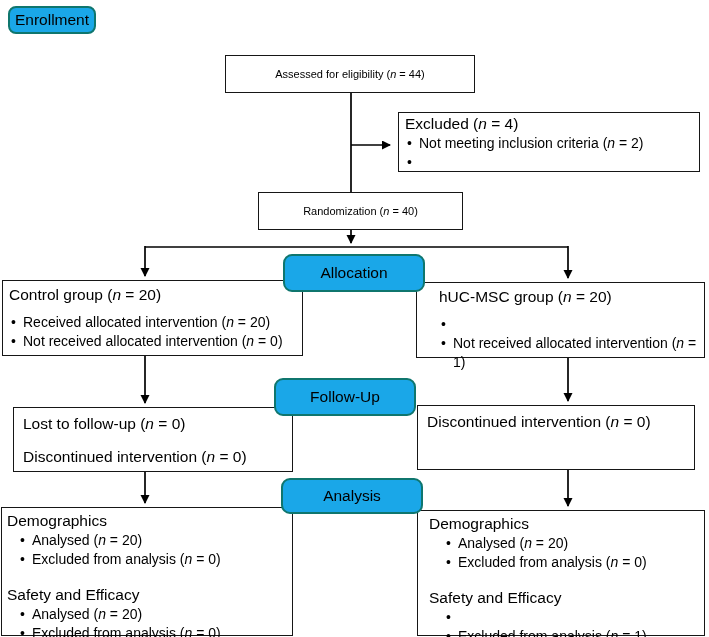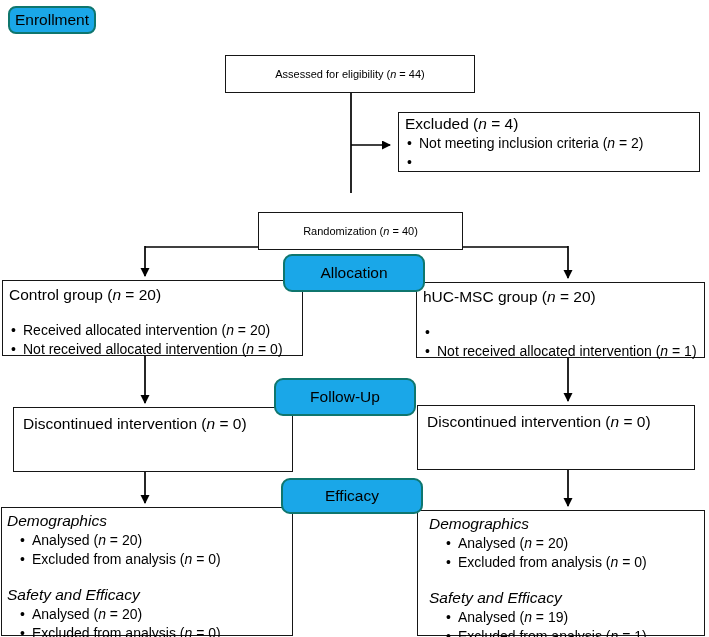--- a/index.html
+++ b/index.html
@@ -7,41 +7,41 @@
   :root{--accent:#1AA7E8;}
   #canvas{position:relative;width:709px;height:637px;background:#fff;overflow:hidden;}
   #connectors{position:absolute;left:0;top:0;width:709px;height:637px;}
   #connectors line{stroke:#000;stroke-width:1.7;}
   .box{position:absolute;background:#fff;border:1.5px solid #161616;box-sizing:border-box;}
   .center-box{display:flex;align-items:center;justify-content:center;font-size:11px;}
   .stage{position:absolute;background:var(--accent);border:2px solid #0f766e;border-radius:9px;
          display:flex;align-items:center;justify-content:center;font-size:15.5px;box-sizing:border-box;z-index:3;}
   .box{z-index:2;}
   .box-title{font-size:15.5px;line-height:20px;padding:4px 3px 0 6px;}
-  .mb8{margin-bottom:16px;}
+  .mb8{margin-bottom:8px;}
   .bl{display:flex;font-size:14px;line-height:19px;padding-left:8px;}
   .bl .dot{width:12px;flex:0 0 12px;text-align:left;}
   .excl .bl{line-height:18.5px;}
   .fu-line{font-size:15.5px;line-height:20px;padding-left:9px;}
   .fu-line + .fu-line{margin-top:13px;}
   .fu-box{padding-top:6px;box-sizing:border-box;}
   .an-box{padding-top:2px;}
-  .an-title{font-size:15.5px;line-height:21px;padding-left:5px;font-style:italic;}
+  .an-title{font-size:15.5px;line-height:21px;padding-left:5px;}
   .an-right .an-title{padding-left:11px;}
   .an-box .bl{padding-left:18px;}
   .an-right .bl{padding-left:28px;}
   .sec2{margin-top:15px;}
   
   #lbl-enrollment{left:8px;top:6px;width:88px;height:28px;border-radius:8px;}
   #box-assessed{left:225px;top:55px;width:250px;height:38px;}
   #box-excluded{left:398px;top:112px;width:302px;height:60px;padding-top:0;}
-  #box-randomization{left:258px;top:192px;width:205px;height:38px;margin-top:20px;}
+  #box-randomization{left:258px;top:192px;width:205px;height:38px;}
   #lbl-allocation{left:283px;top:254px;width:142px;height:38px;}
   #box-control{left:2px;top:280px;width:301px;height:76px;}
-  #box-huc{left:416px;top:282px;width:289px;height:76px;}
+  #box-huc{left:416px;top:282px;width:289px;height:76px;padding-left:16px;}
   #lbl-followup{left:274px;top:378px;width:142px;height:38px;}
   #box-fu-left{left:13px;top:407px;width:280px;height:65px;}
   #box-fu-right{left:417px;top:405px;width:278px;height:65px;}
   #lbl-analysis{left:281px;top:478px;width:142px;height:36px;}
   #box-an-left{left:1px;top:507px;width:292px;height:129px;}
   #box-an-right{left:417px;top:510px;width:288px;height:126px;}
 </style>
 </head>
 <body>
 
@@ -107,28 +107,29 @@
     </div>
     <div class="bl">
       <span class="dot">•</span>
       <span>Not received allocated intervention (<i>n</i> = 1)</span>
     </div>
   </div>
 
   <div class="stage" id="lbl-followup">Follow-Up</div>
 
   <div class="box fu-box" id="box-fu-left">
+    <div class="fu-line">Lost to follow-up (<i>n</i> = 0)</div>
     <div class="fu-line">Discontinued intervention (<i>n</i> = 0)</div>
   </div>
 
   <div class="box fu-box" id="box-fu-right">
     <div class="fu-line">Discontinued intervention (<i>n</i> = 0)</div>
   </div>
 
-  <div class="stage" id="lbl-analysis">Efficacy</div>
+  <div class="stage" id="lbl-analysis">Analysis</div>
 
   <div class="box an-box" id="box-an-left">
     <div class="an-title">Demographics</div>
     <div class="bl">
       <span class="dot">•</span>
       <span>Analysed (<i>n</i> = 20)</span>
     </div>
     <div class="bl">
       <span class="dot">•</span>
       <span>Excluded from analysis (<i>n</i> = 0)</span>
@@ -150,21 +151,20 @@
       <span class="dot">•</span>
       <span>Analysed (<i>n</i> = 20)</span>
     </div>
     <div class="bl">
       <span class="dot">•</span>
       <span>Excluded from analysis (<i>n</i> = 0)</span>
     </div>
     <div class="an-title sec2">Safety and Efficacy</div>
     <div class="bl">
       <span class="dot">•</span>
-      <span>Analysed (<i>n</i> = 19)</span>
     </div>
     <div class="bl">
       <span class="dot">•</span>
       <span>Excluded from analysis (<i>n</i> = 1)</span>
     </div>
   </div>
 
 </div>
 
 </body></html>

